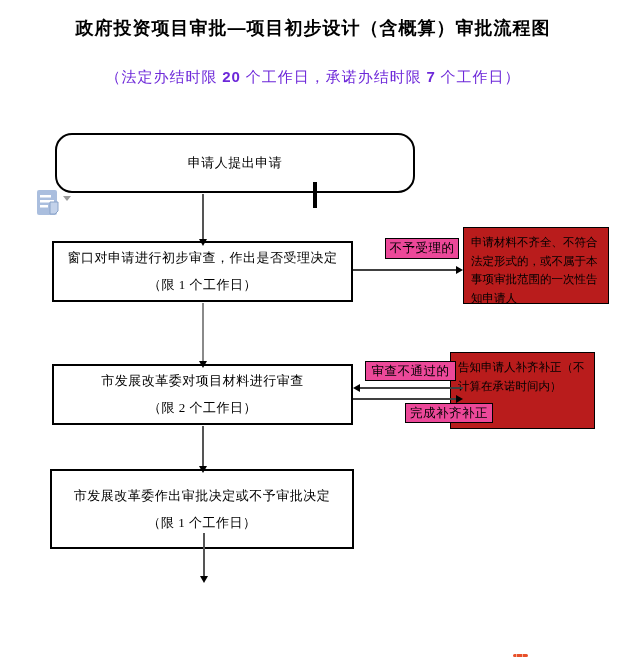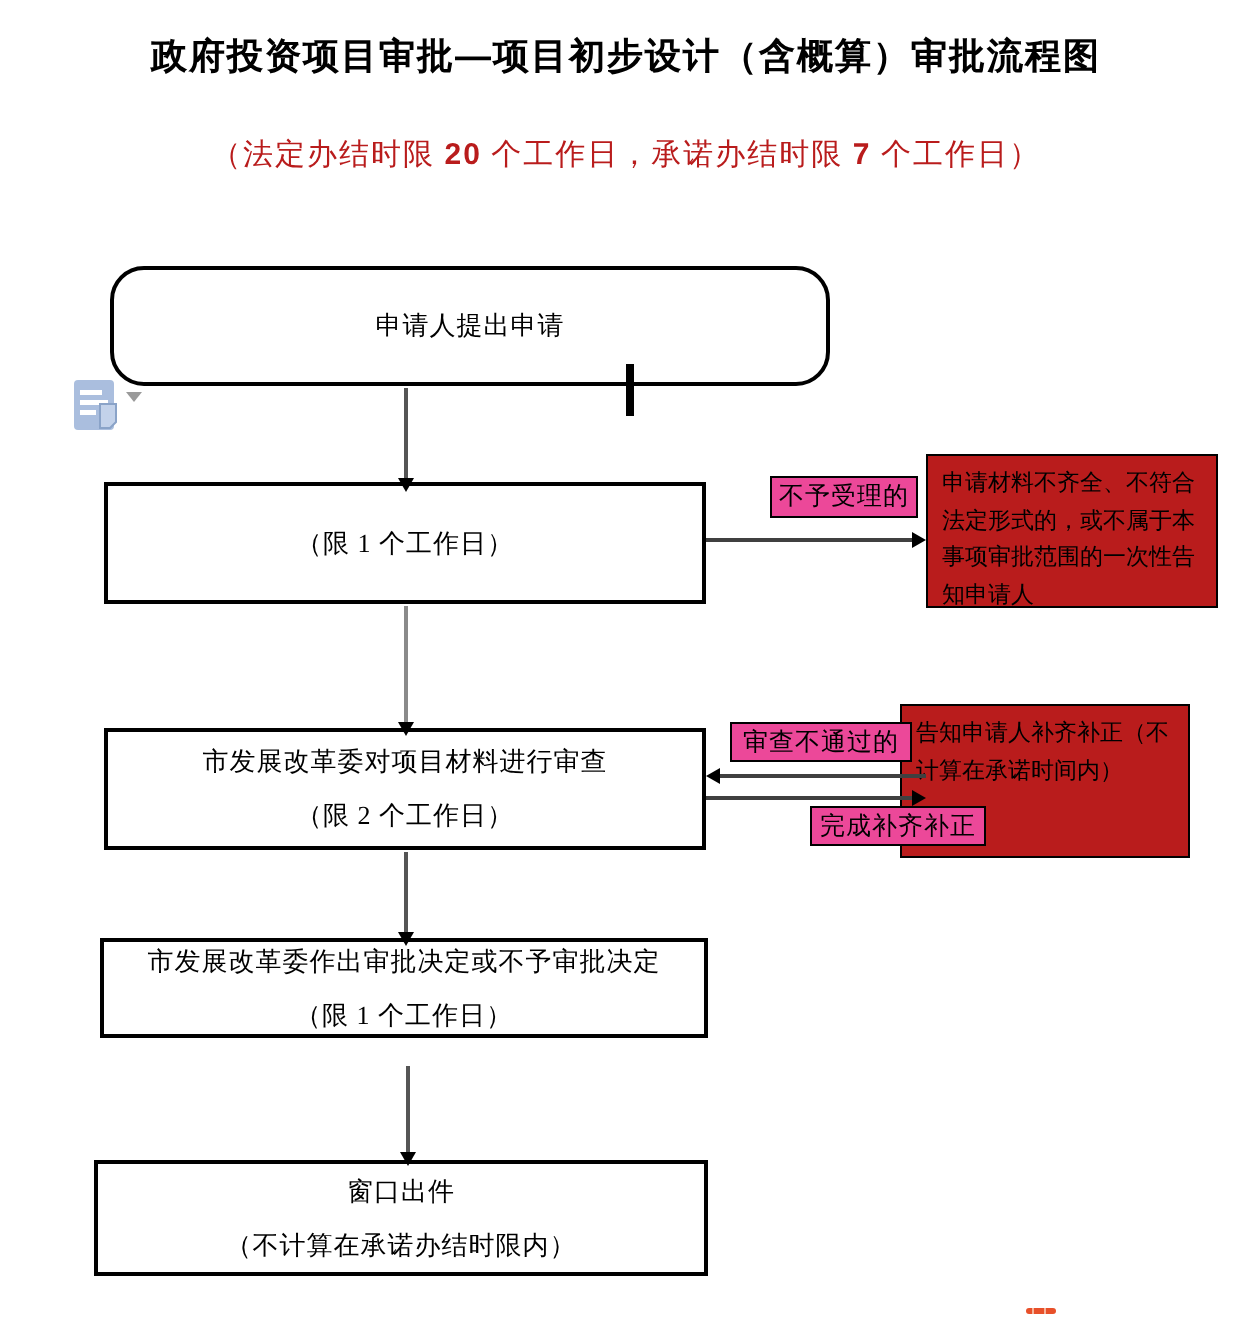--- a/index.html
+++ b/index.html
@@ -14,21 +14,21 @@
   .title{
     position:absolute;left:0;top:16px;width:626px;
     text-align:center;
     font-family:"Liberation Sans", sans-serif;
     font-weight:bold;font-size:18px;letter-spacing:1px;
   }
   .subtitle{
     position:absolute;left:0;top:68px;width:626px;
     text-align:center;
     font-size:15px;letter-spacing:1px;
-    color:#b91c1c;
+    color:#6d28d9;
   }
   .subtitle .num{font-weight:bold;font-family:"Liberation Sans", sans-serif;}
   .fbox{
     position:absolute;
     border:2px solid #000;
     background:#fff;
     display:flex;flex-direction:column;justify-content:center;align-items:center;
     gap:9px;
     font-size:13px;
     text-align:center;
@@ -92,37 +92,34 @@
   <div class="title">政府投资项目审批—项目初步设计（含概算）审批流程图</div>
   <div class="subtitle">
     <span>（法定办结时限 </span><span class="num">20</span><span> 个工作日，承诺办结时限 </span><span class="num">7</span><span> 个工作日）</span>
   </div>
 
   <div class="fbox" style="left:55px;top:133px;width:360px;height:60px;border-radius:17px;">
     <span>申请人提出申请</span>
   </div>
 
   <div class="fbox" style="left:52px;top:241px;width:301px;height:61px;">
+    <span>窗口对申请进行初步审查，作出是否受理决定</span>
     <span>（限 1 个工作日）</span>
   </div>
 
   <div class="fbox" style="left:52px;top:364px;width:301px;height:61px;">
     <span>市发展改革委对项目材料进行审查</span>
     <span>（限 2 个工作日）</span>
   </div>
 
-  <div class="fbox" style="left:50px;top:469px;width:304px;height:50px;">
+  <div class="fbox" style="left:50px;top:469px;width:304px;height:80px;">
     <span>市发展改革委作出审批决定或不予审批决定</span>
     <span>（限 1 个工作日）</span>
   </div>
 
-  <div class="fbox" style="left:47px;top:580px;width:307px;height:58px;">
-    <span>窗口出件</span>
-    <span>（不计算在承诺办结时限内）</span>
-  </div>
 
   <div class="sbox" style="left:463px;top:227px;width:146px;height:77px;">
     <span>申请材料不齐全、不符合法定形式的，或不属于本事项审批范围的一次性告知申请人</span>
   </div>
 
   <div class="sbox" style="left:450px;top:352px;width:145px;height:77px;">
     <span>告知申请人补齐补正（不计算在承诺时间内）</span>
   </div>
 
   <div class="lbl" style="left:385px;top:238px;width:74px;height:21px;">

